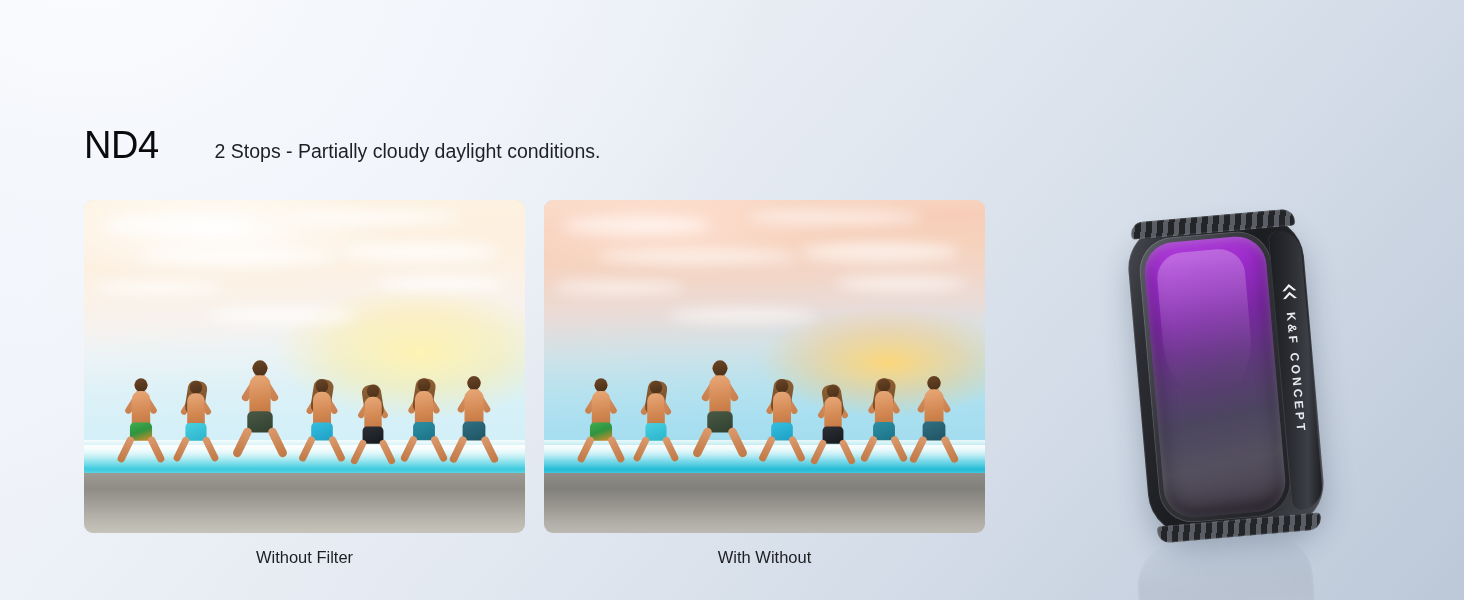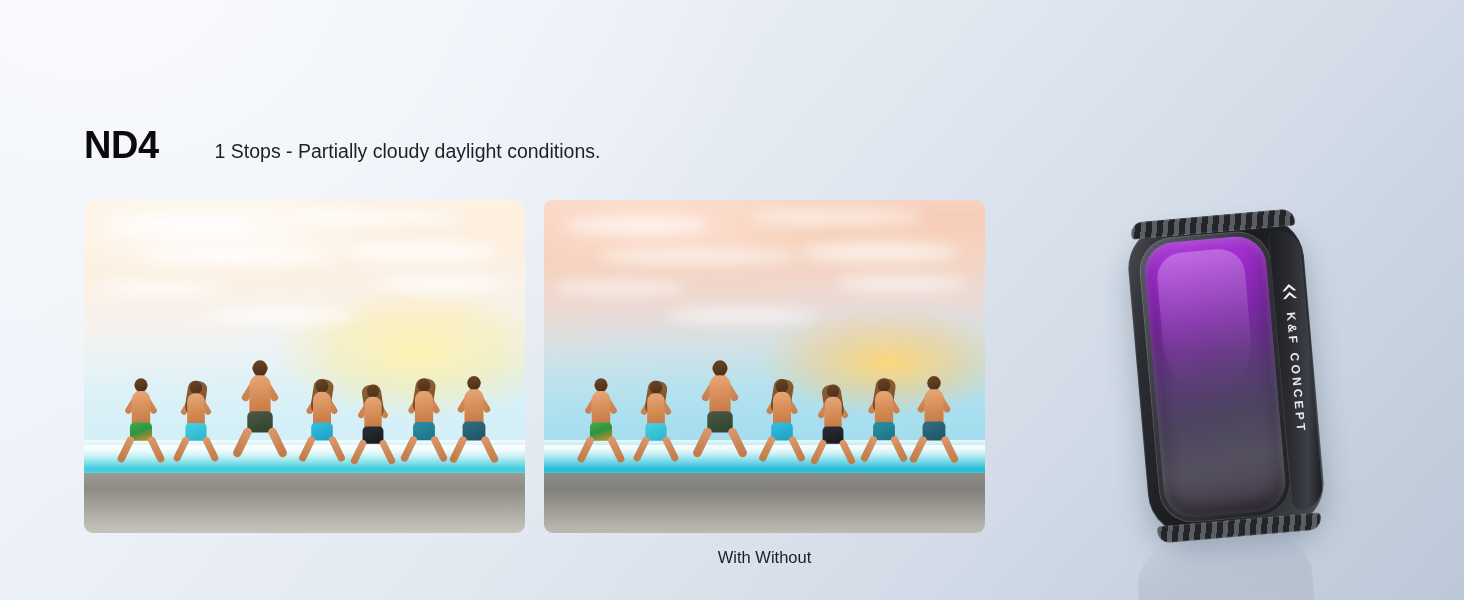--- a/index.html
+++ b/index.html
@@ -25,21 +25,21 @@
   
   #header {
     position: absolute;
     left: 84px;
     top: 126px;
     display: flex;
     align-items: baseline;
   }
   #nd-title {
     font-size: 38px;
-    font-weight: 700;
+    font-weight: 400;
     letter-spacing: -0.5px;
     color: #0b0b0d;
     line-height: 1;
   }
   #nd-desc {
     margin-left: 56px;
     font-size: 19.5px;
     font-weight: 400;
     color: #1d2025;
     line-height: 1;
@@ -237,21 +237,21 @@
             mask-image: linear-gradient(0deg, rgba(0,0,0,1) 0%, rgba(0,0,0,0) 88%);
   }
 </style>
 </head>
 <body>
 
 <div id="page">
 
   <div id="header">
     <div id="nd-title">ND4</div>
-    <div id="nd-desc">1 Stops - Partially cloudy daylight conditions.</div>
+    <div id="nd-desc">2 Stops - Partially cloudy daylight conditions.</div>
   </div>
 
   <div class="photo-block" id="photo-left">
     <div class="photo nf">
       <div class="sky">
         <span class="cloud c1"></span>
           <span class="cloud c2"></span>
         <span class="cloud c3"></span>
           <span class="cloud c4"></span>
         <span class="cloud c5"></span>
@@ -324,20 +324,21 @@
             <div class="arm l" style="top:12px"></div>
             <div class="arm r" style="top:12px"></div>
             <div class="head" style="top:14px"></div>
             <div class="torso" style="top:28px"></div>
             <div class="shorts" style="top:62px;background:linear-gradient(160deg,#2f6f82 0%, #1f5464 100%)"></div>
             <div class="leg l" style="top:78px"></div>
             <div class="leg r" style="top:78px"></div>
           </div>
         </div>
     </div>
+    <div class="caption">Without Filter</div>
   </div>
 
   <div class="photo-block" id="photo-right">
     <div class="photo wf">
       <div class="sky">
         <span class="cloud c1"></span>
           <span class="cloud c2"></span>
         <span class="cloud c3"></span>
           <span class="cloud c4"></span>
         <span class="cloud c5"></span>

